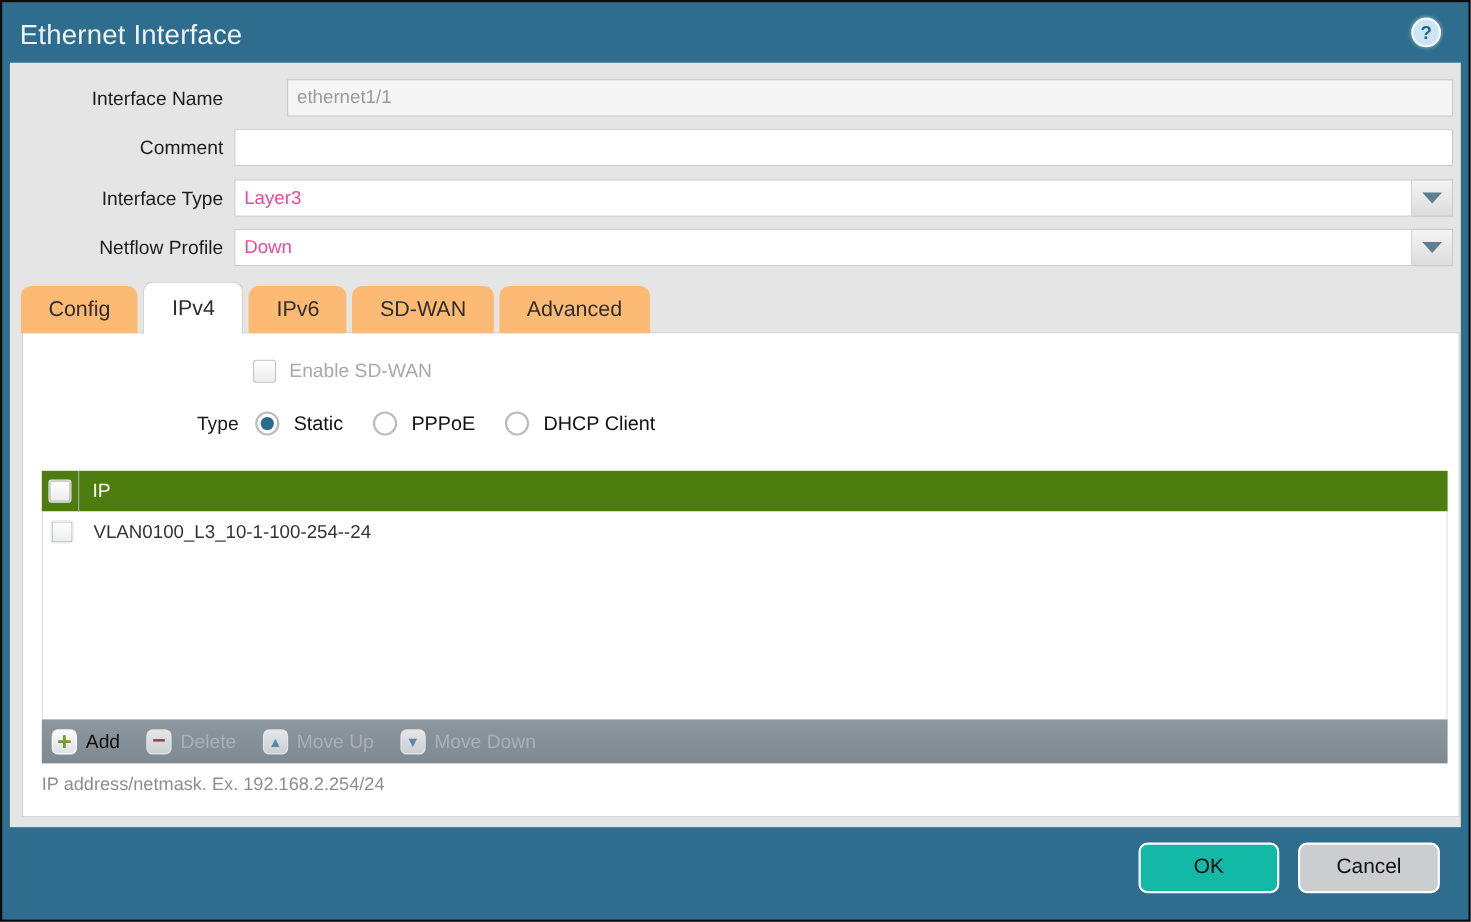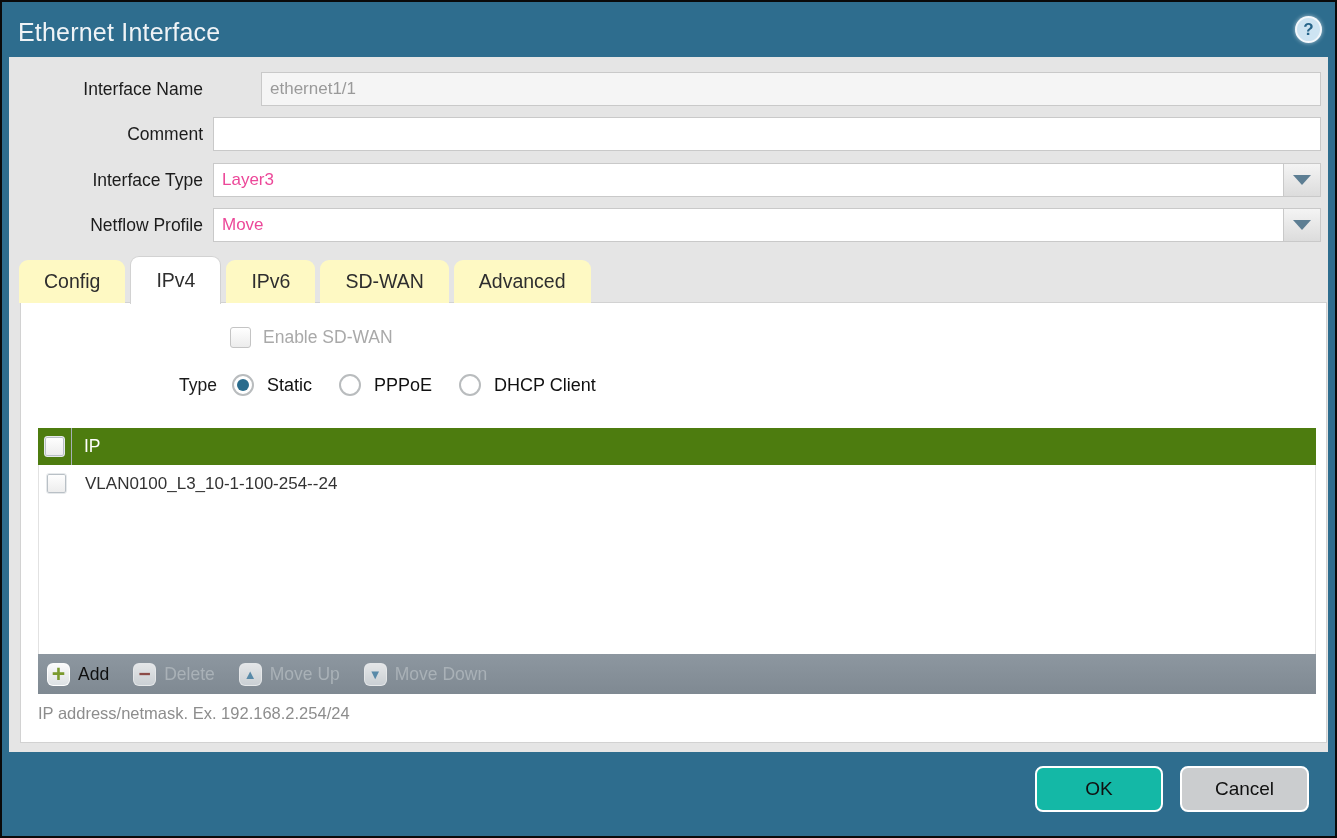--- a/index.html
+++ b/index.html
@@ -2,21 +2,21 @@
 <html><head>
 <meta charset="utf-8">
 <style>
   * { box-sizing: border-box; margin: 0; padding: 0; }
   body { font-family: "Liberation Sans", sans-serif; background: #555; }
 
   .screen { position: relative; width: 1337px; height: 838px; background: #0a0a0a; }
   .dialog { position: absolute; inset: 2px; background: #2e6d8e; }
 
   
-  .titlebar { position: absolute; top: 0; left: 0; right: 0; height: 55px; }
+  .titlebar { position: absolute; top: 0; left: 0; right: 12px; height: 55px; }
   .title { position: absolute; left: 16px; top: 16px; font-size: 25px; color: #eff3f6; letter-spacing: .2px; }
   .help { position: absolute; right: 13px; top: 14px; width: 27px; height: 27px; border-radius: 50%;
           background: #cde4f2; border: 2px solid rgba(255,255,255,.75);
           box-shadow: 0 0 4px rgba(255,255,255,.6); display: flex; align-items: center; justify-content: center;
           cursor: pointer; }
   .help .q { color: #26658a; font-weight: bold; font-size: 17px; line-height: 1; }
 
   
   .content { position: absolute; left: 7px; right: 7px; top: 55px; height: 695px; background: #e5e5e5; }
 
@@ -27,21 +27,21 @@
             padding: 0 8px; color: #ec4899; white-space: nowrap; overflow: hidden; }
   .ffield.disabled { background: #f5f5f5; color: #9a9a9a; margin-left: 48px; }
   .ddbtn { flex: none; width: 37px; border: 1px solid #c9c9c9; border-left: none;
            background: linear-gradient(#f4f4f4, #dcdcdc); display: flex; align-items: center; justify-content: center;
            cursor: pointer; }
   .ddtri { width: 0; height: 0; border-left: 9px solid transparent; border-right: 9px solid transparent;
            border-top: 10px solid #5d7e93; }
 
   
   .tabs { position: absolute; left: 10px; top: 198px; height: 48px; display: flex; align-items: flex-end; gap: 5px; z-index: 3; }
-  .tab { background: #fef9c3; color: #2e2e2e; font-size: 19.5px; border-radius: 9px 9px 0 0;
+  .tab { background: #fdba74; color: #2e2e2e; font-size: 19.5px; border-radius: 9px 9px 0 0;
          padding: 0 25px; height: 43px; line-height: 43px; cursor: pointer; }
   .tab.active { background: #fff; height: 48px; line-height: 46px; border: 1px solid #d2d2d2; border-bottom: none;
                 margin-bottom: -1px; z-index: 4; }
 
   
   .panel { position: absolute; left: 11px; right: 1px; top: 245px; height: 441px; background: #fff;
            border: 1px solid #d2d2d2; z-index: 2; }
 
   .sdwan { position: absolute; left: 209px; top: 24px; display: flex; align-items: center; }
   .checkbox { width: 21px; height: 21px; background: linear-gradient(#ffffff, #ececec);
@@ -118,21 +118,21 @@
       <div class="frow frow3">
         <div class="flabel">Interface Type</div>
         <div class="ffield">Layer3</div>
         <div class="ddbtn">
           <span class="ddtri"></span>
         </div>
       </div>
 
       <div class="frow frow4">
         <div class="flabel">Netflow Profile</div>
-        <div class="ffield">Move</div>
+        <div class="ffield">Down</div>
         <div class="ddbtn">
           <span class="ddtri"></span>
         </div>
       </div>
 
       <div class="tabs">
         <div class="tab">Config</div>
         <div class="tab active">IPv4</div>
         <div class="tab">IPv6</div>
         <div class="tab">SD-WAN</div>

